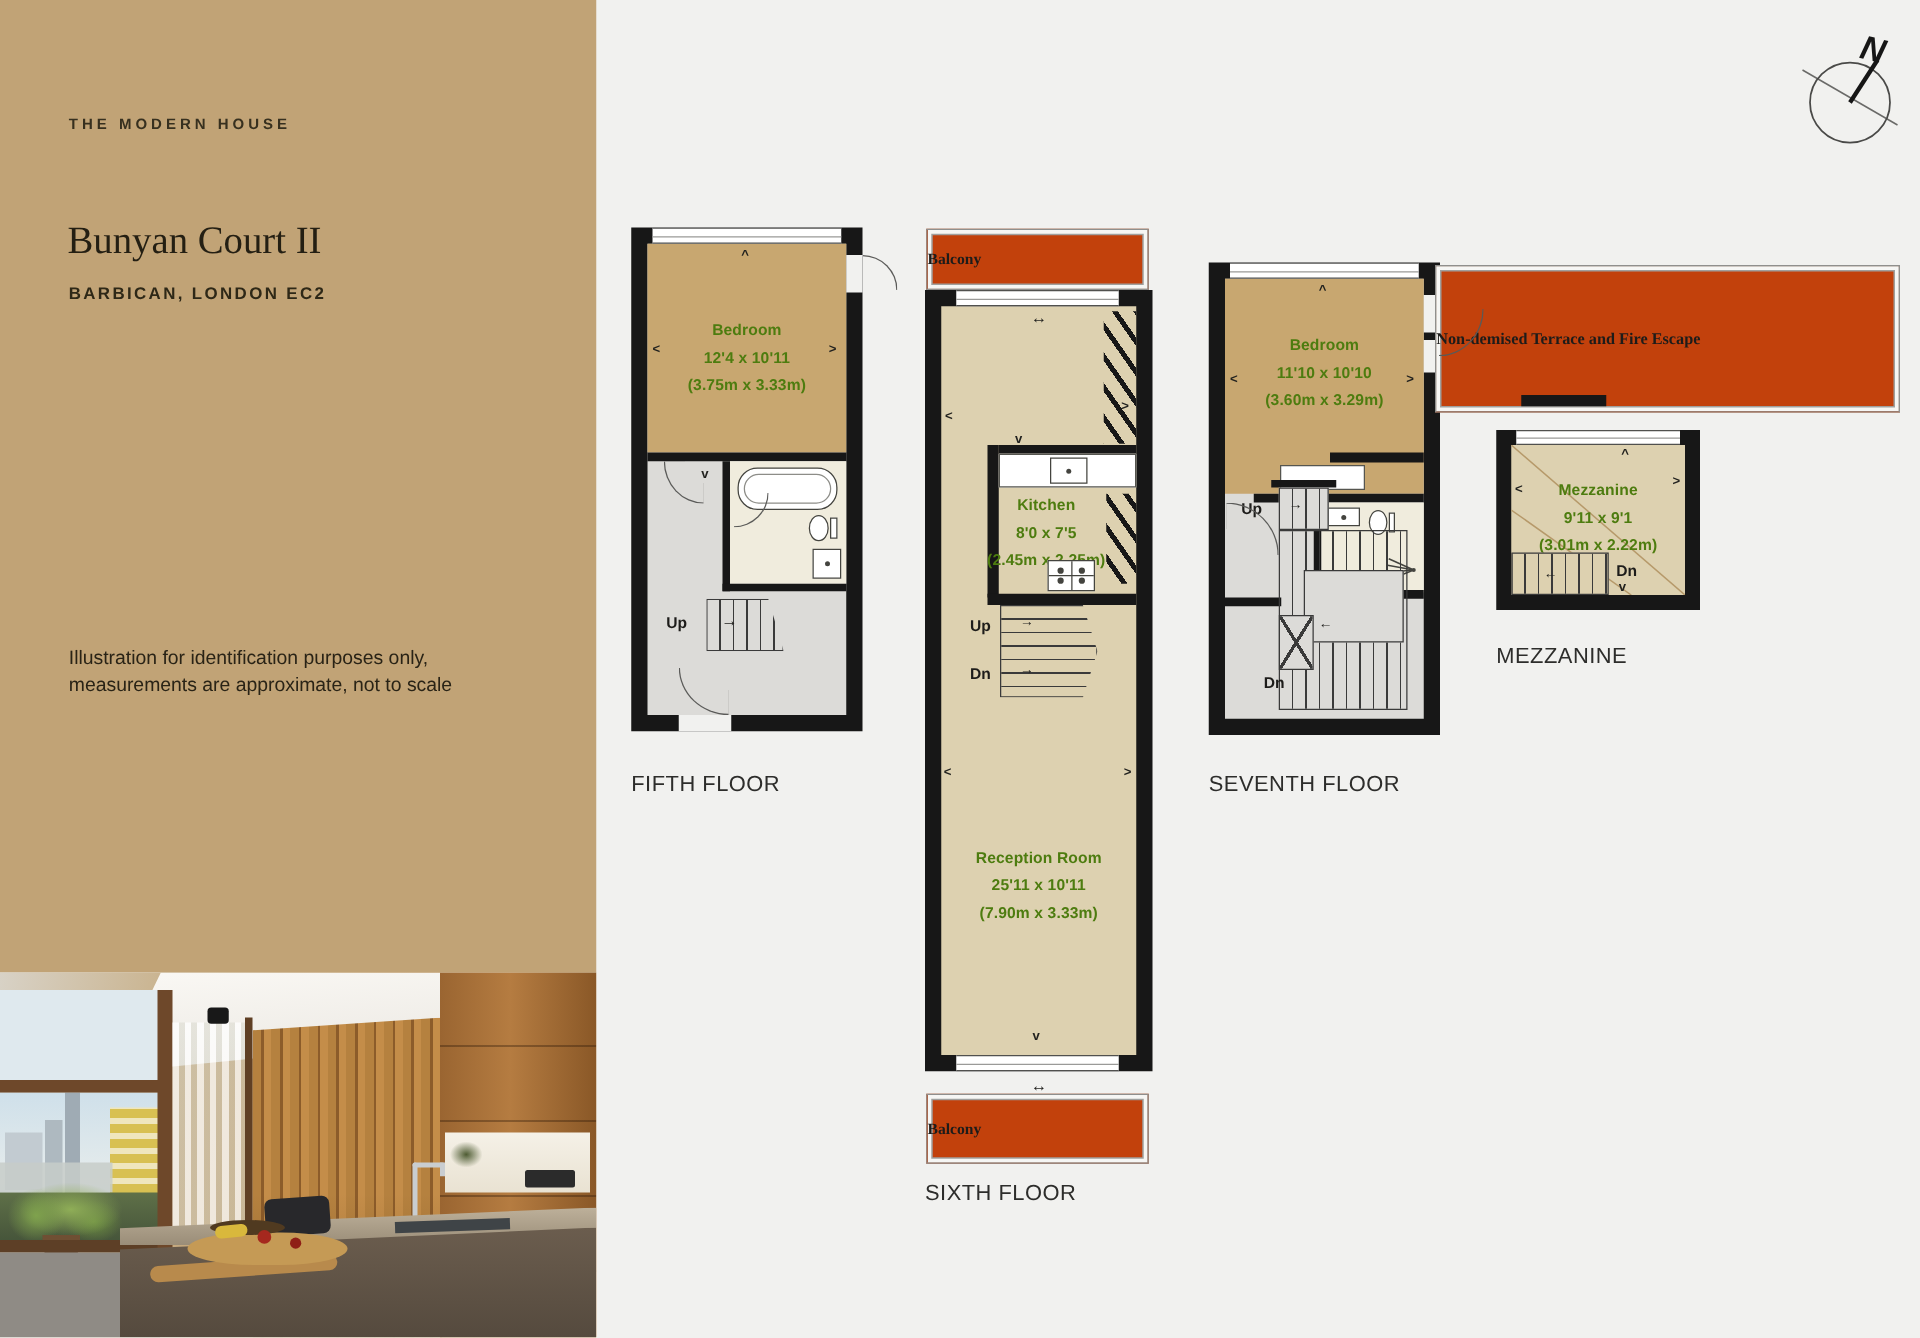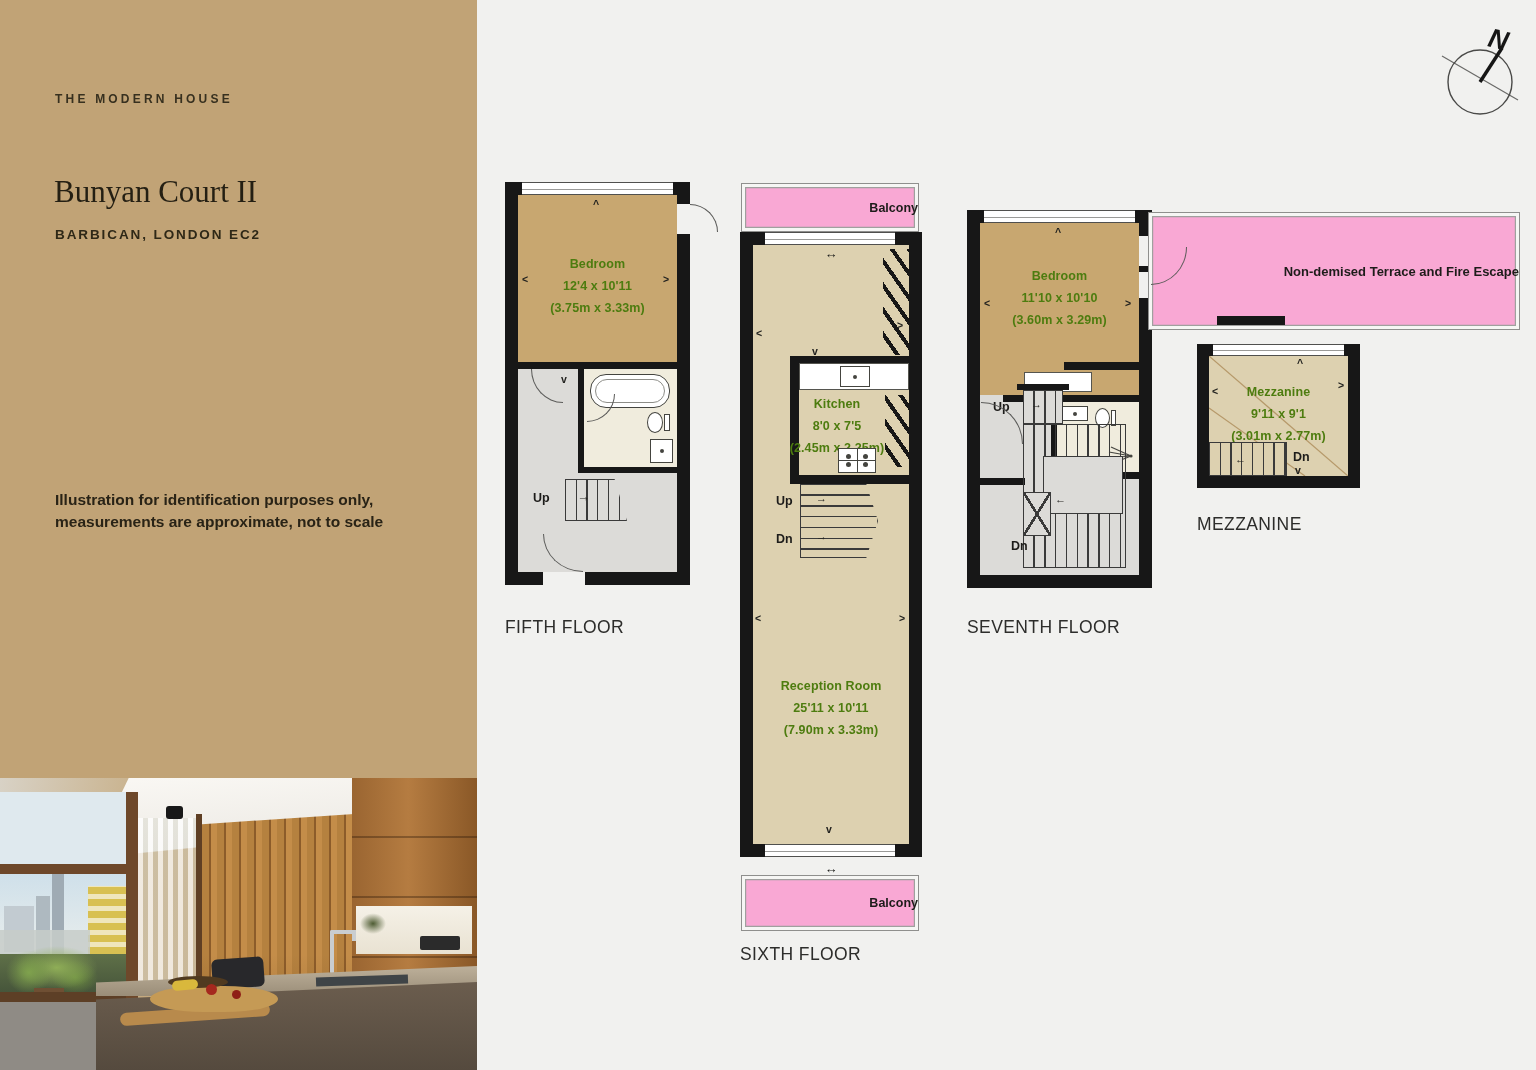--- a/index.html
+++ b/index.html
@@ -6,32 +6,32 @@
   html,body { width:1536px; height:1070px; }
   body { position:relative; background:#f1f1ef; font-family:"Liberation Sans", sans-serif; overflow:hidden; }
   .abs { position:absolute; }
 
   
   .sidebar { left:0; top:0; width:477px; height:778px; background:#c1a376; }
   .brand { left:55px; top:92px; font-size:12px; font-weight:700; letter-spacing:3.2px; color:#37301f; }
   .title { left:54px; top:174px; font-size:31px; font-family:"Liberation Serif", serif; color:#241f13; }
   .subtitle { left:55px; top:227px; font-size:13.5px; font-weight:700; letter-spacing:1.9px; color:#2e2817; }
   .areas { left:55px; top:382px; font-size:15.5px; font-weight:500; color:#292316; line-height:26px; }
-  .disclaimer { left:55px; top:489px; font-size:15.5px; font-weight:700; color:#292316; line-height:21.5px; }
+  .disclaimer { left:55px; top:516px; font-size:15.5px; font-weight:400; color:#292316; line-height:21.5px; }
 
   
   .photo { left:0; top:778px; width:477px; height:292px; background:linear-gradient(100deg,#d8d2c6 0%,#c8b089 28%,#b98e54 60%,#a97a42 100%); overflow:hidden; }
   .photo > div { position:absolute; }
 
   
   .plan { position:absolute; background:#171717; }
   .plan div, .plan span { position:absolute; }
   .win { background:#fff; border-top:1.5px solid #50504e; border-bottom:1.5px solid #50504e; }
   .win::after { content:""; position:absolute; left:0; right:0; top:50%; height:1px; background:#9a9a98; }
-  .balcony { position:absolute; background:#f9a8d4; border:1.2px solid #8f8f8d; box-shadow:inset 0 0 0 3px #f6f6f4, inset 0 0 0 4.2px #a0a09e; display:flex; align-items:center; justify-content:flex-end; }
+  .balcony { position:absolute; background:#c2410c; border:1.2px solid #8f8f8d; box-shadow:inset 0 0 0 3px #f6f6f4, inset 0 0 0 4.2px #a0a09e; display:flex; align-items:center; justify-content:flex-start;font-family:Liberation Serif, serif; }
   .balcony .blabel { position:static; font-size:12.5px; font-weight:600; color:#1d1c1a; }
   .stairs { border:1.2px solid #3a3a3a; }
   .stairs.v { background-image:repeating-linear-gradient(90deg, transparent 0 9.5px, #3a3a3a 9.5px 10.8px); }
   .stairs.h { background-image:repeating-linear-gradient(180deg, transparent 0 9.5px, #3a3a3a 9.5px 10.8px); }
   .zigzag { background-image:repeating-linear-gradient(55deg, transparent 0 10px, #171717 10px 14px); }
   .arc { border:1.3px solid #5a5a58; background:transparent; }
   .arc-tr { border-left:none; border-bottom:none; border-radius:0 100% 0 0; }
   .arc-br { border-left:none; border-top:none; border-radius:0 0 100% 0; }
   .arc-bl { border-right:none; border-top:none; border-radius:0 0 0 100%; }
   .rlabel { text-align:center; font-size:12.5px; font-weight:600; color:#4d7c0f; line-height:1.75; letter-spacing:.1px; }
@@ -254,21 +254,21 @@
 <div class="plan" style="left:1197px;top:344px;width:163px;height:144px">
   <div style="left:12px;top:12px;width:139px;height:120px;background:#ddd1b0"></div>
   <div class="win" style="left:16px;top:0;width:131px;height:12px"></div>
   <svg style="position:absolute;left:12px;top:12px" width="139" height="120" viewBox="0 0 139 120">
     <line x1="0" y1="0" x2="139" y2="120" stroke="#b6996a" stroke-width="1.2"></line>
     <line x1="0" y1="52" x2="96" y2="120" stroke="#b6996a" stroke-width="1.2"></line>
   </svg>
   <div class="rlabel" style="left:0;top:38px;width:100%">
     <span>Mezzanine</span>
     <span>9'11 x 9'1</span>
-    <span>(3.01m x 2.77m)</span>
+    <span>(3.01m x 2.22m)</span>
   </div>
   <span class="dim" style="left:100px;top:14px">^</span>
   <span class="dim" style="left:15px;top:42px">&lt;</span>
   <span class="dim" style="left:141px;top:36px">&gt;</span>
   <div class="stairs v" style="left:12px;top:98px;width:78px;height:34px;background-color:#ddd1b0"></div>
   <span class="sarr sm" style="left:38px;top:110px">←</span>
   <span class="uplbl" style="left:96px;top:107px">Dn</span>
   <span class="dim" style="left:98px;top:121px">v</span>
 </div>
 <div class="caption" style="left:1197px;top:514px">MEZZANINE</div>

